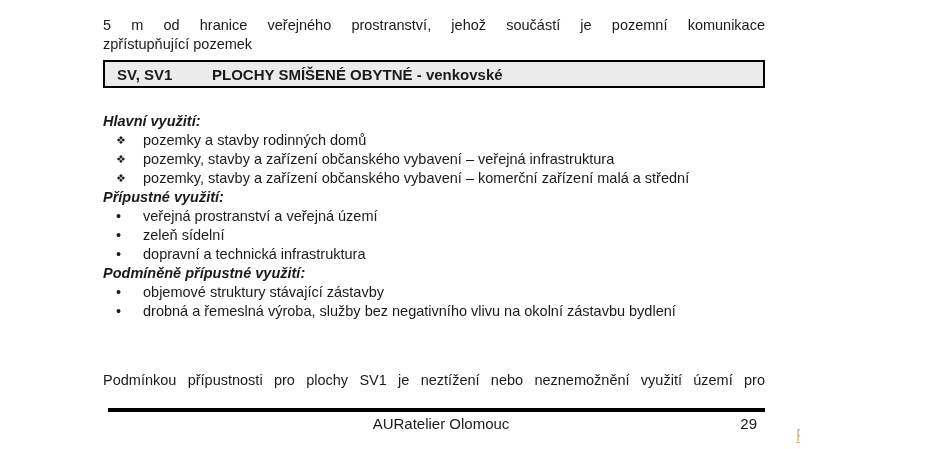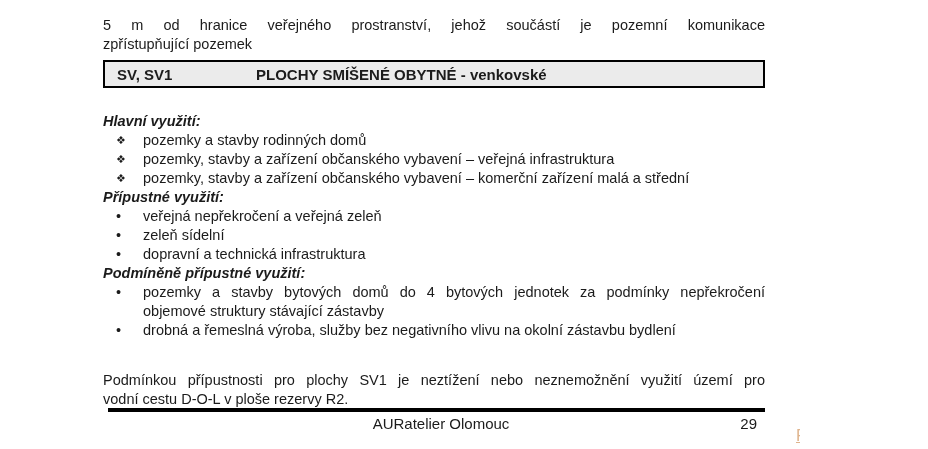--- a/index.html
+++ b/index.html
@@ -30,21 +30,20 @@
   .header-box {
     position: absolute;
     top: 60px; left: 0;
     width: 662px; height: 28px;
     background: #ebebeb;
     border: 2px solid #000000;
     display: flex;
     align-items: center;
     font-weight: bold;
     font-size: 15px;
-    gap: 44px;
   }
   .header-code { margin-left: 12px; width: 95px; }
   .header-title { margin-left: 0px; }
 
   .body-text { position: absolute; top: 112px; left: 0; width: 662px; }
   .section-heading {
     font-weight: bold;
     font-style: italic;
     height: 19px;
   }
@@ -132,49 +131,47 @@
         <span class="bullet-text">pozemky, stavby a zařízení občanského vybavení – veřejná infrastruktura</span>
       </div>
       <div class="bullet-row">
         <span class="bullet-glyph diamond">❖</span>
         <span class="bullet-text">pozemky, stavby a zařízení občanského vybavení – komerční zařízení malá a střední</span>
       </div>
 
       <div class="section-heading">Přípustné využití:</div>
       <div class="bullet-row">
         <span class="bullet-glyph dot">•</span>
-        <span class="bullet-text">veřejná nepřekročení a veřejná zeleň</span>
+        <span class="bullet-text">veřejná prostranství a veřejná území</span>
       </div>
       <div class="bullet-row">
         <span class="bullet-glyph dot">•</span>
         <span class="bullet-text">zeleň sídelní</span>
       </div>
       <div class="bullet-row">
         <span class="bullet-glyph dot">•</span>
         <span class="bullet-text">dopravní a technická infrastruktura</span>
       </div>
 
       <div class="section-heading">Podmíněně přípustné využití:</div>
       <div class="bullet-row">
         <span class="bullet-glyph dot">•</span>
         <span class="bullet-text">
-          <span class="wrap-line1" style="display:block">pozemky a stavby bytových domů do 4 bytových jednotek za podmínky nepřekročení</span>
           <span style="display:block">objemové struktury stávající zástavby</span>
         </span>
       </div>
       <div class="bullet-row">
         <span class="bullet-glyph dot">•</span>
         <span class="bullet-text">drobná a řemeslná výroba, služby bez negativního vlivu na okolní zástavbu bydlení</span>
       </div>
 
     </div>
 
     <div class="para closing">
       <div class="just">Podmínkou přípustnosti pro plochy SV1 je neztížení nebo neznemožnění využití území pro</div>
-      <div>vodní cestu D-O-L v ploše rezervy R2.</div>
     </div>
 
     <div class="footer-rule"></div>
     <div class="footer-row">
       <div class="footer-publisher">AURatelier Olomouc</div>
       <div class="footer-pagenum">29</div>
     </div>
 
   </div>
 

